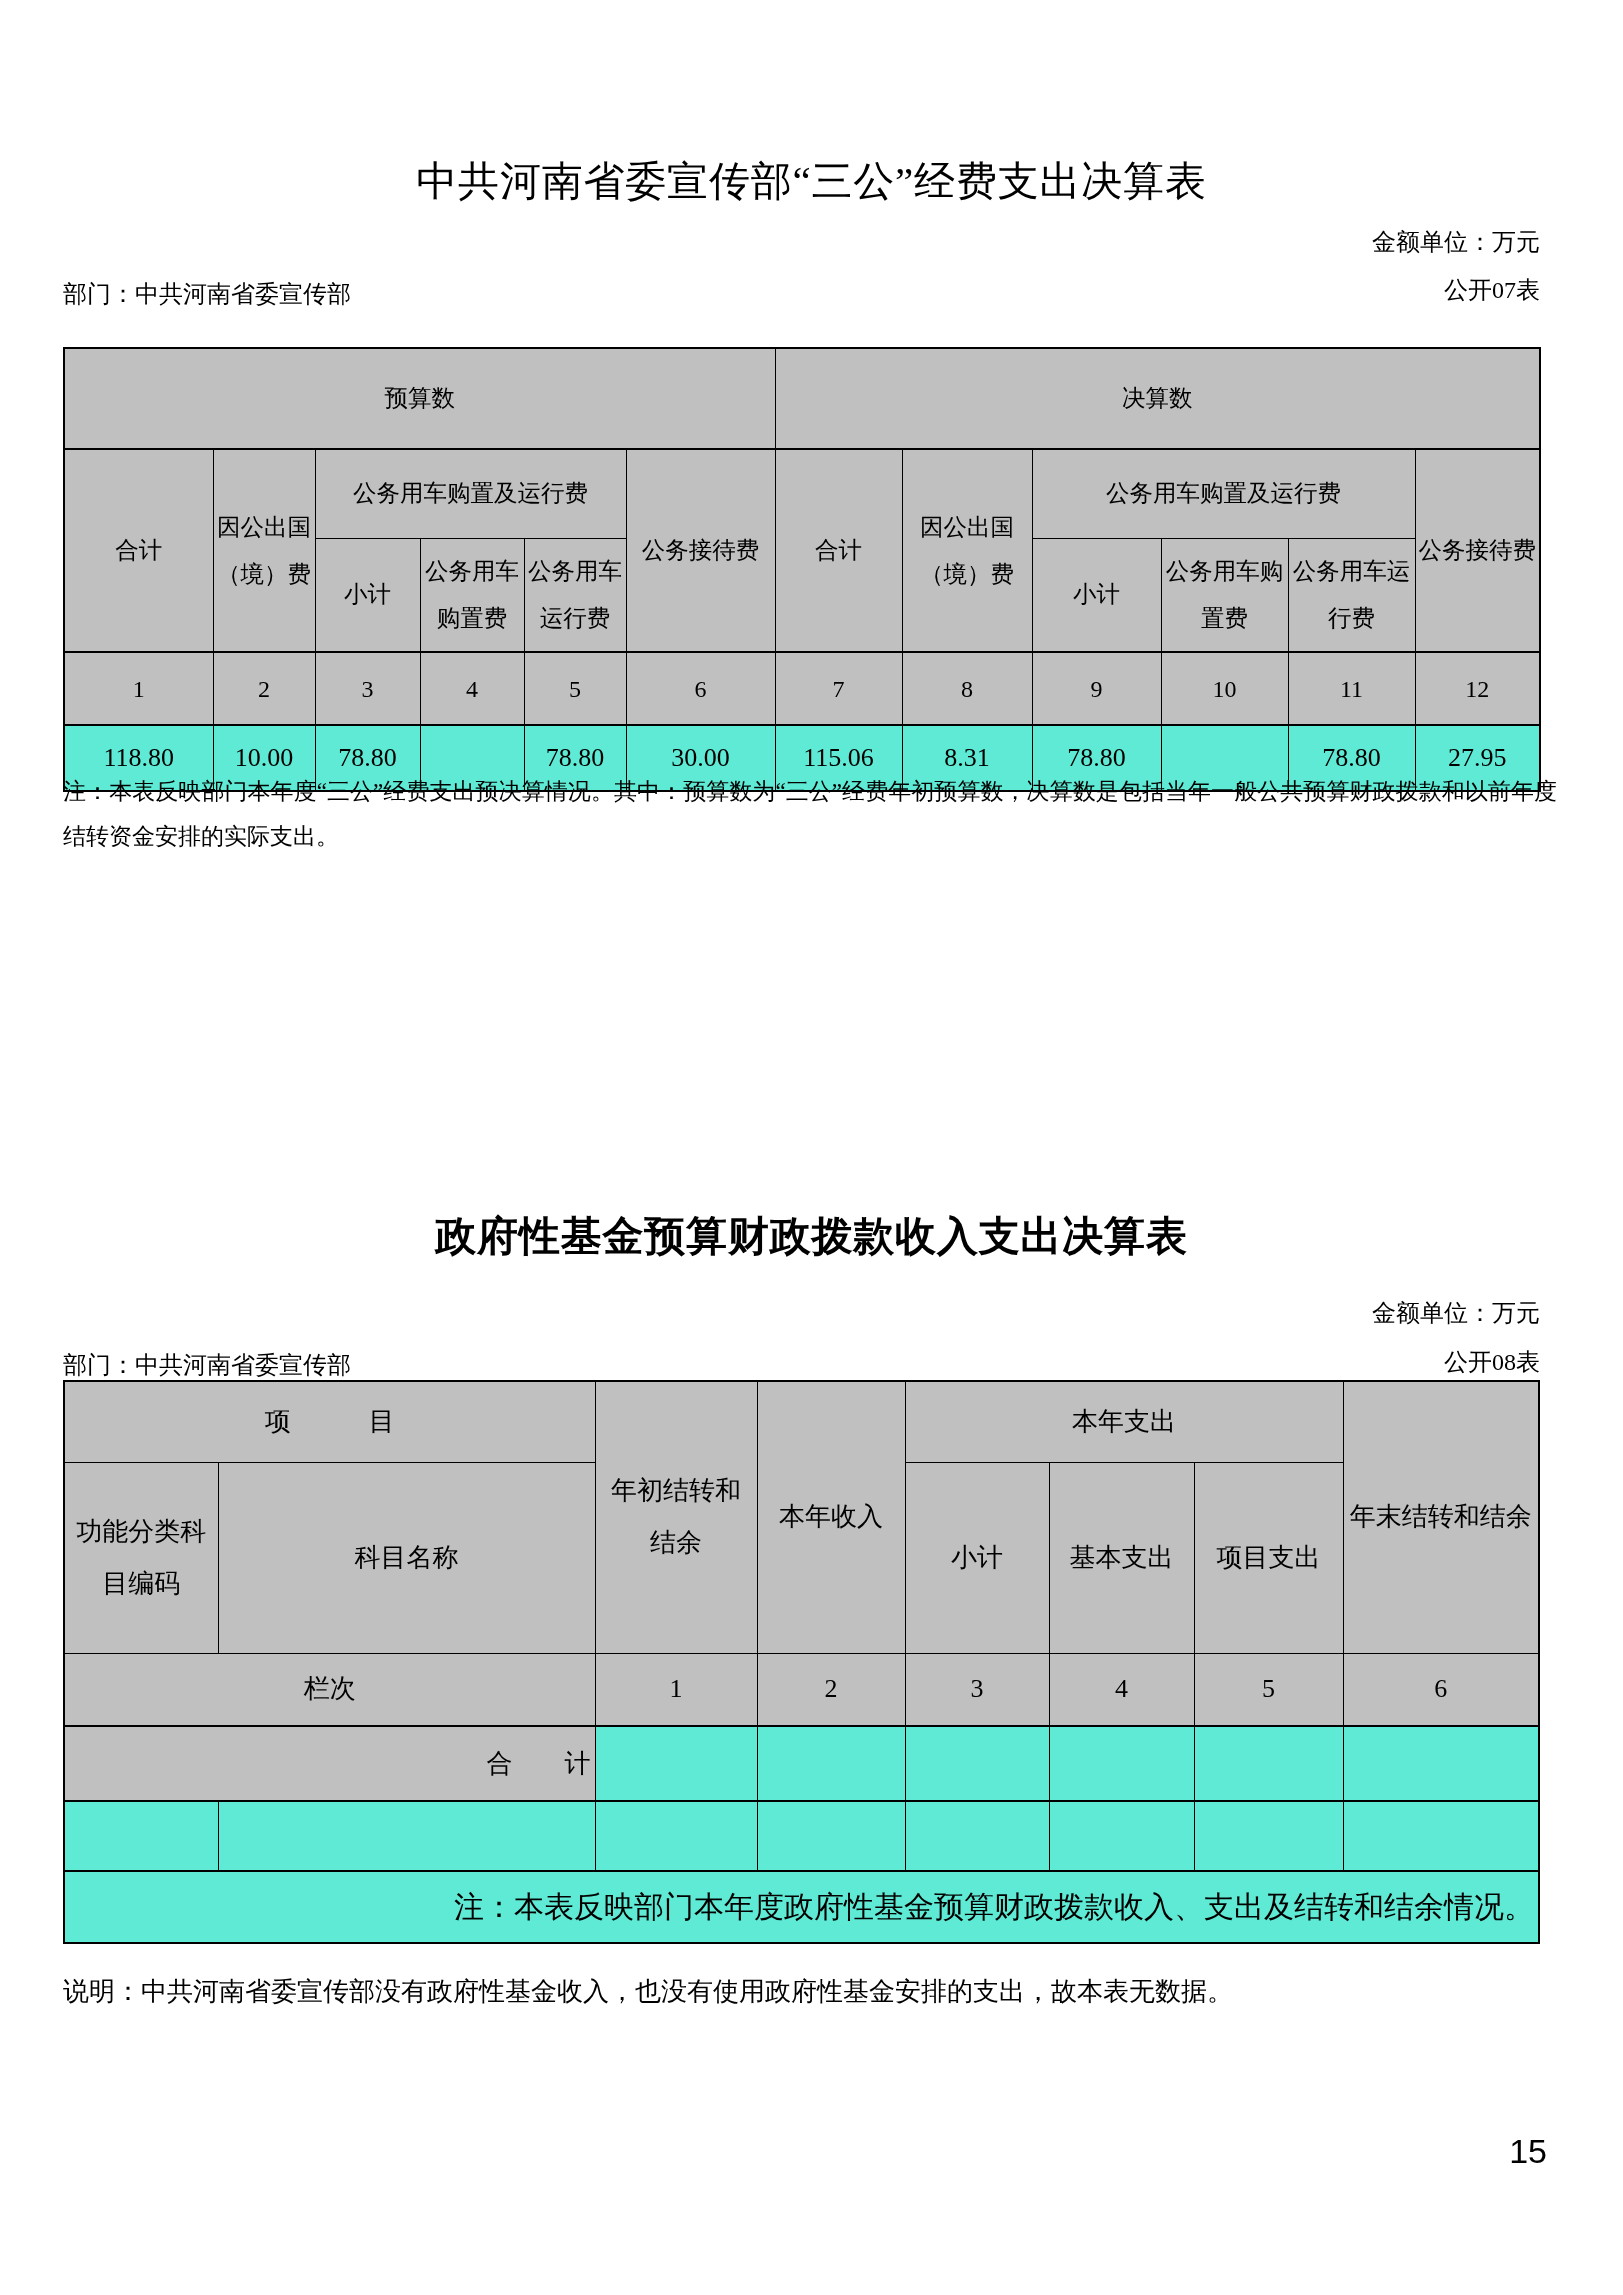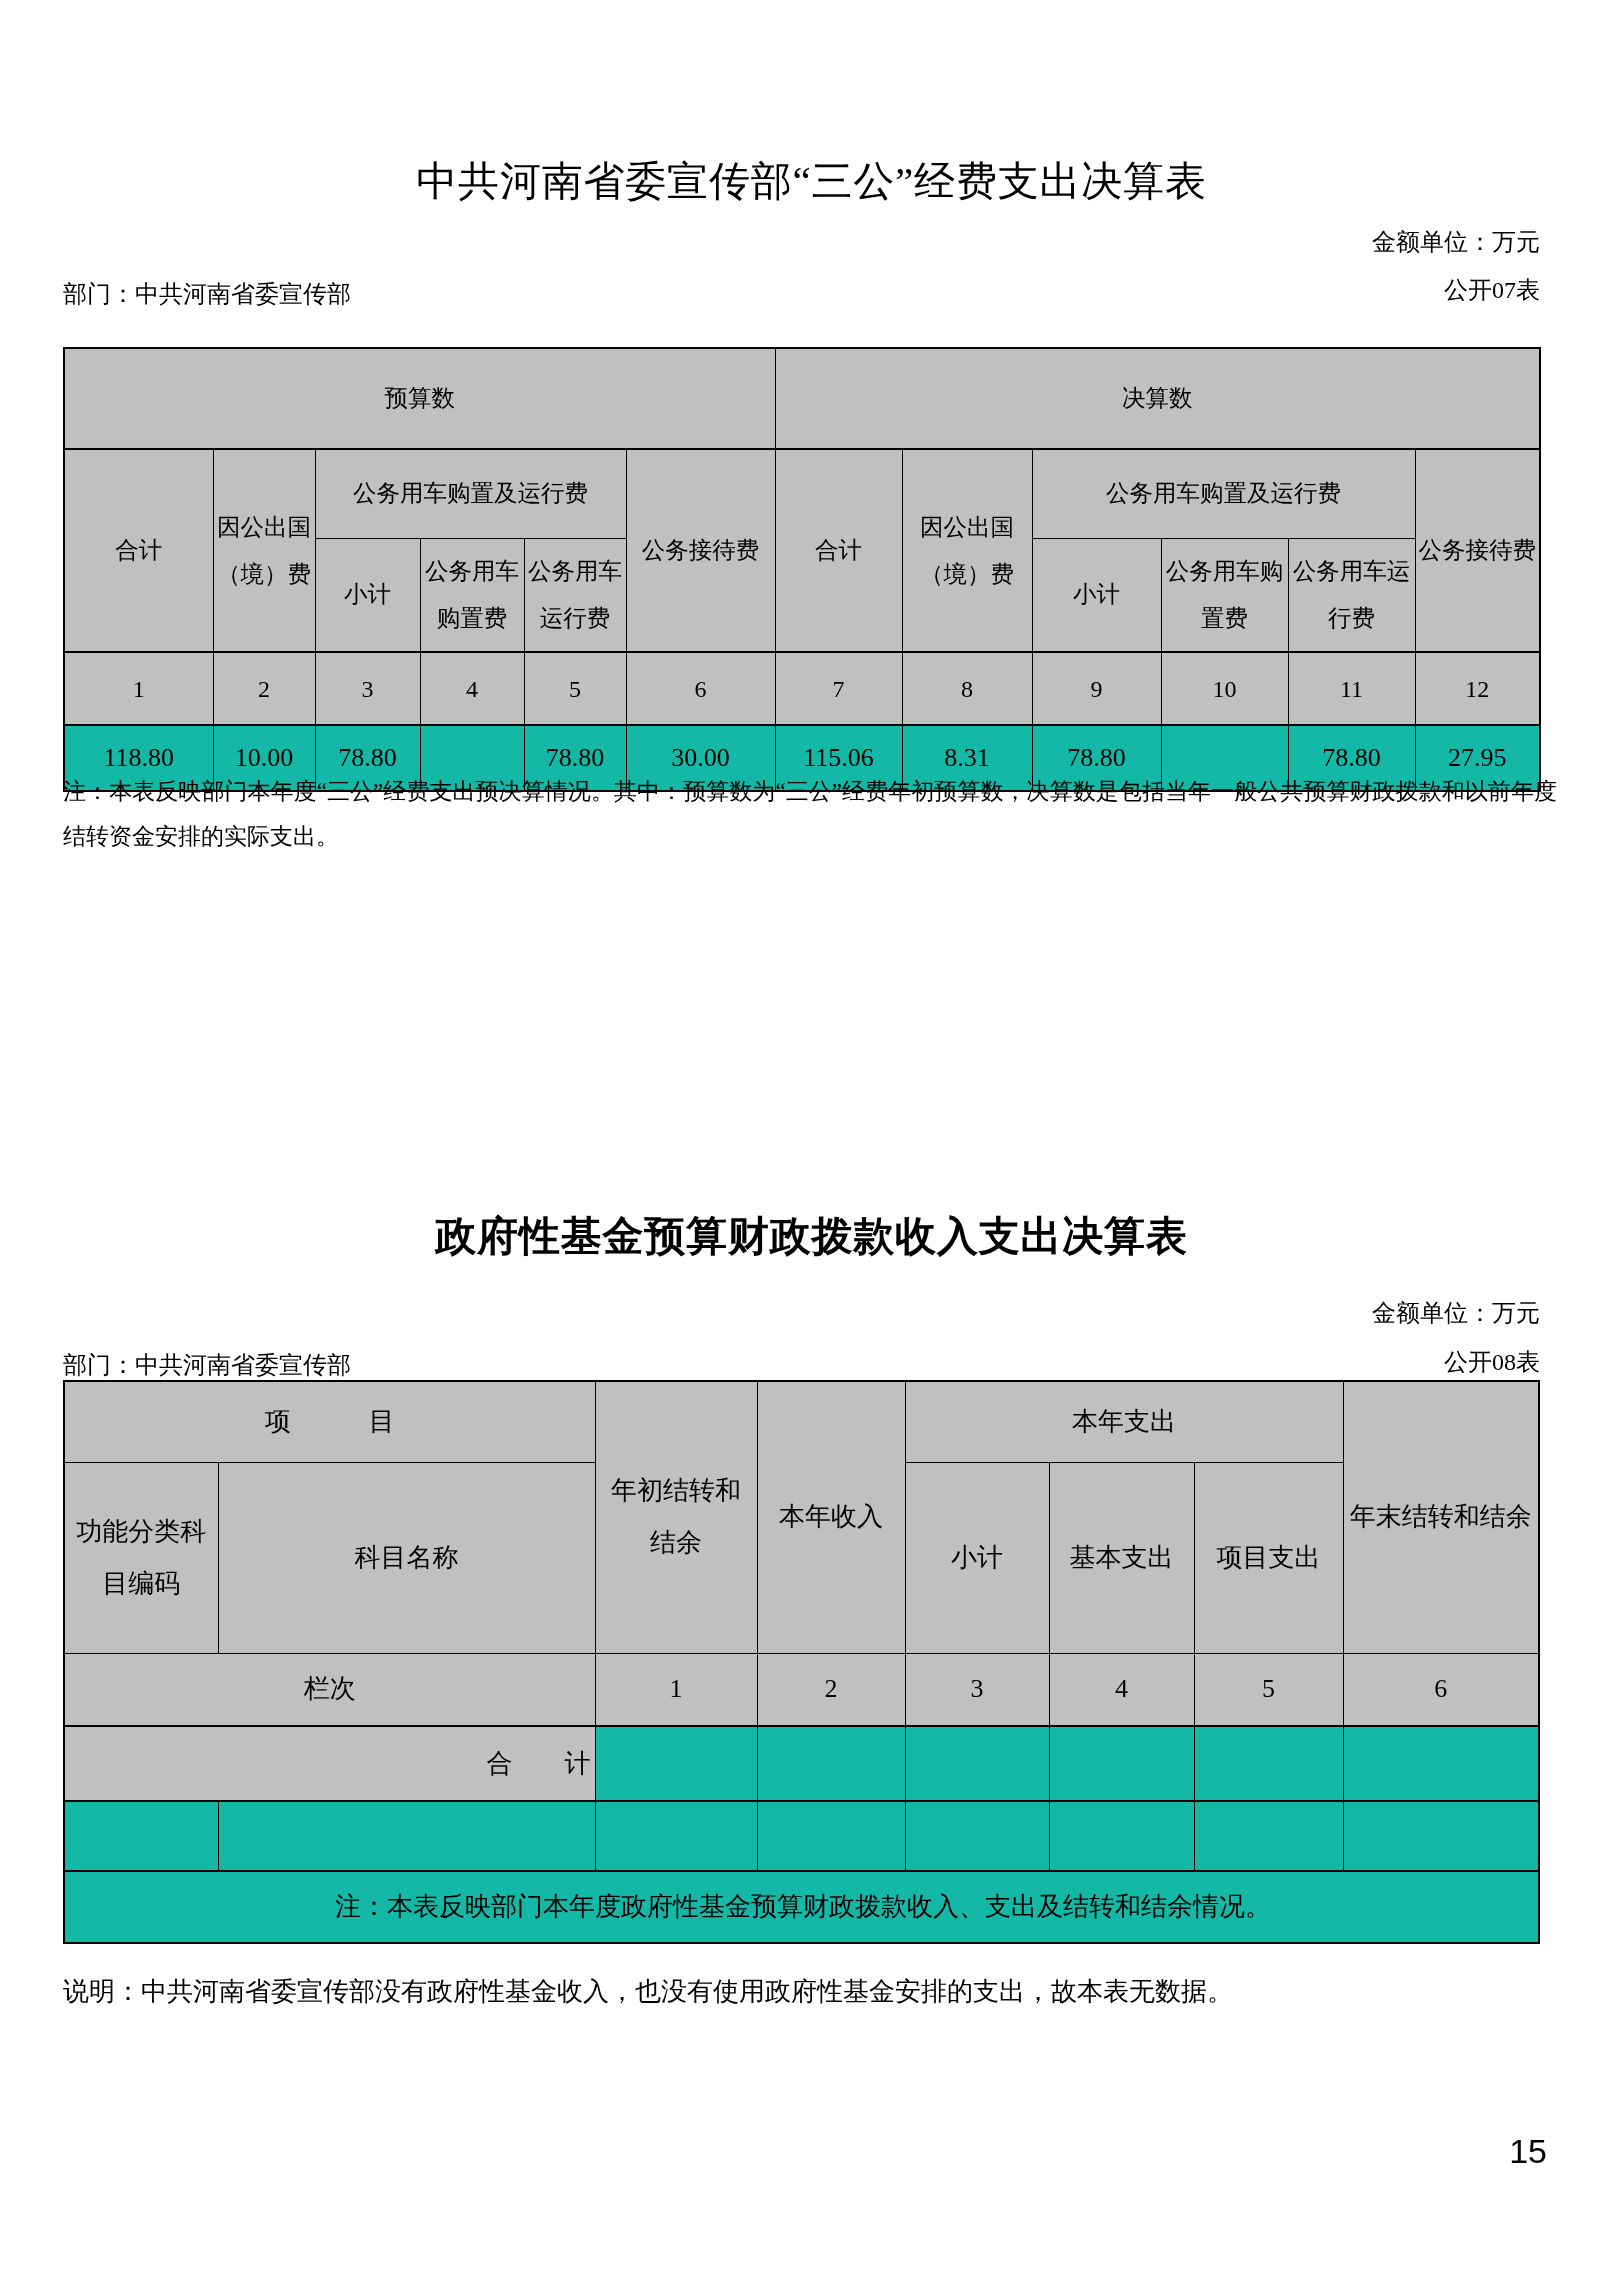--- a/index.html
+++ b/index.html
@@ -19,38 +19,38 @@
   .meta-left  { text-align:left;  font-size:24px; white-space:nowrap; }
 
   
   table { border-collapse:collapse; table-layout:fixed; }
   td {
     border:1.6px solid #000;
     text-align:center; vertical-align:middle;
     overflow:hidden;
   }
   .g { background:#c0c0c0; }
-  .w { background:#14b8a6; }
+  .w { background:#5eead4; }
 
   
   .t1 { border:2.4px solid #000; width:1477px; }
   .t1 td { font-size:23.5px; padding:0 1.6px; line-height:2.0; }
   .t1 tr.rA td { border-bottom-width:2.4px; }
   .t1 tr.rB td[rowspan] { border-bottom-width:2.4px; }
   .t1 tr.rC td { border-bottom-width:2.4px; }
   .t1 tr.rD td { border-bottom-width:2.4px; font-size:24px; }
   .t1 tr.rE td { font-size:26px; line-height:1.2; }
 
   
   .t2 { border:2.4px solid #000; width:1477px; }
   .t2 td { font-size:26px; padding:0 4px; line-height:2.0; }
   .t2 tr.r3 td { border-bottom-width:2.4px; }
   .t2 tr.r4 td { border-bottom-width:2.4px;text-align:right; }
   .t2 tr.r5 td { border-bottom-width:2.4px; }
-  .t2 td.note-cell { text-align:center; padding-left:7px; line-height:1.4; font-size:26px; }
+  .t2 td.note-cell { text-align:right; padding-left:7px; line-height:1.4; font-size:30px; }
 
   
   .note-block { font-size:23px; line-height:45px; text-align:justify; }
   .expl-block { font-size:26px; line-height:36px; }
 
   .page-num {
     font-family:"Liberation Sans","DejaVu Sans",sans-serif;
     font-size:34px;
   }
 </style>

